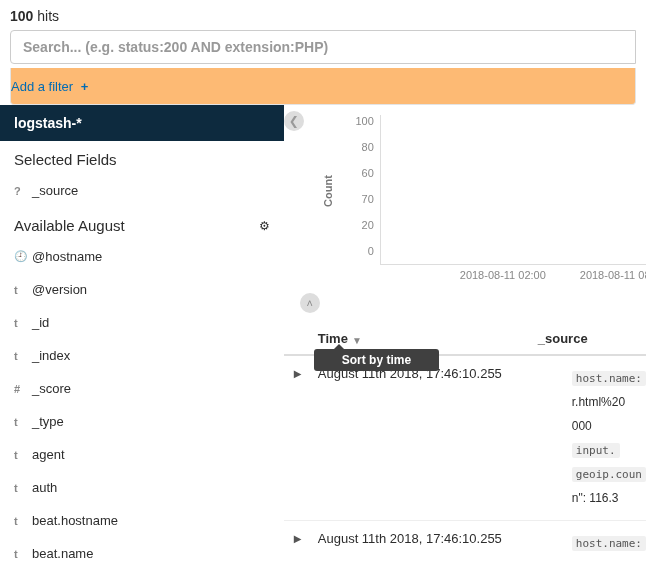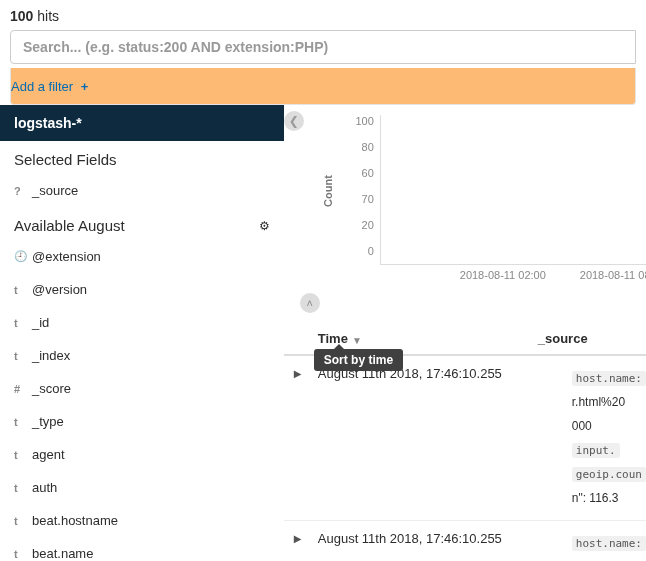--- a/index.html
+++ b/index.html
@@ -130,21 +130,21 @@
 }
 .th-time { flex: 0 0 220px; display: flex; align-items: flex-end; gap: 4px; }
 .th-source { flex: 1; }
 .sort-arrow { color: #888; font-size: 10px; }
 .tooltip {
   position: absolute;
   left: 30px; top: 28px;
   background: #404040;
   color: #fff;
   font-size: 12px;
-  padding: 4px 10px;
+  padding: 4px 28px;
   border-radius: 3px;
   white-space: nowrap;
 }
 .tooltip::before {
   content: "";
   position: absolute;
   top: -5px; left: 20px;
   border-left: 5px solid transparent;
   border-right: 5px solid transparent;
   border-bottom: 5px solid #404040;
@@ -201,21 +201,21 @@
           <span class="fname">_source</span>
         </li>
       </ul>
     <div class="section-title">
       <span>Available August</span>
       <span class="gear-icon">⚙</span>
     </div>
     <ul class="field-list" id="available-fields">
         <li>
           <span class="ftype">🕘</span>
-          <span class="fname">@extension</span>
+          <span class="fname">@hostname</span>
         </li>
         <li>
           <span class="ftype">t</span>
           <span class="fname">@version</span>
         </li>
         <li>
           <span class="ftype">t</span>
           <span class="fname">_id</span>
         </li>
         <li>

